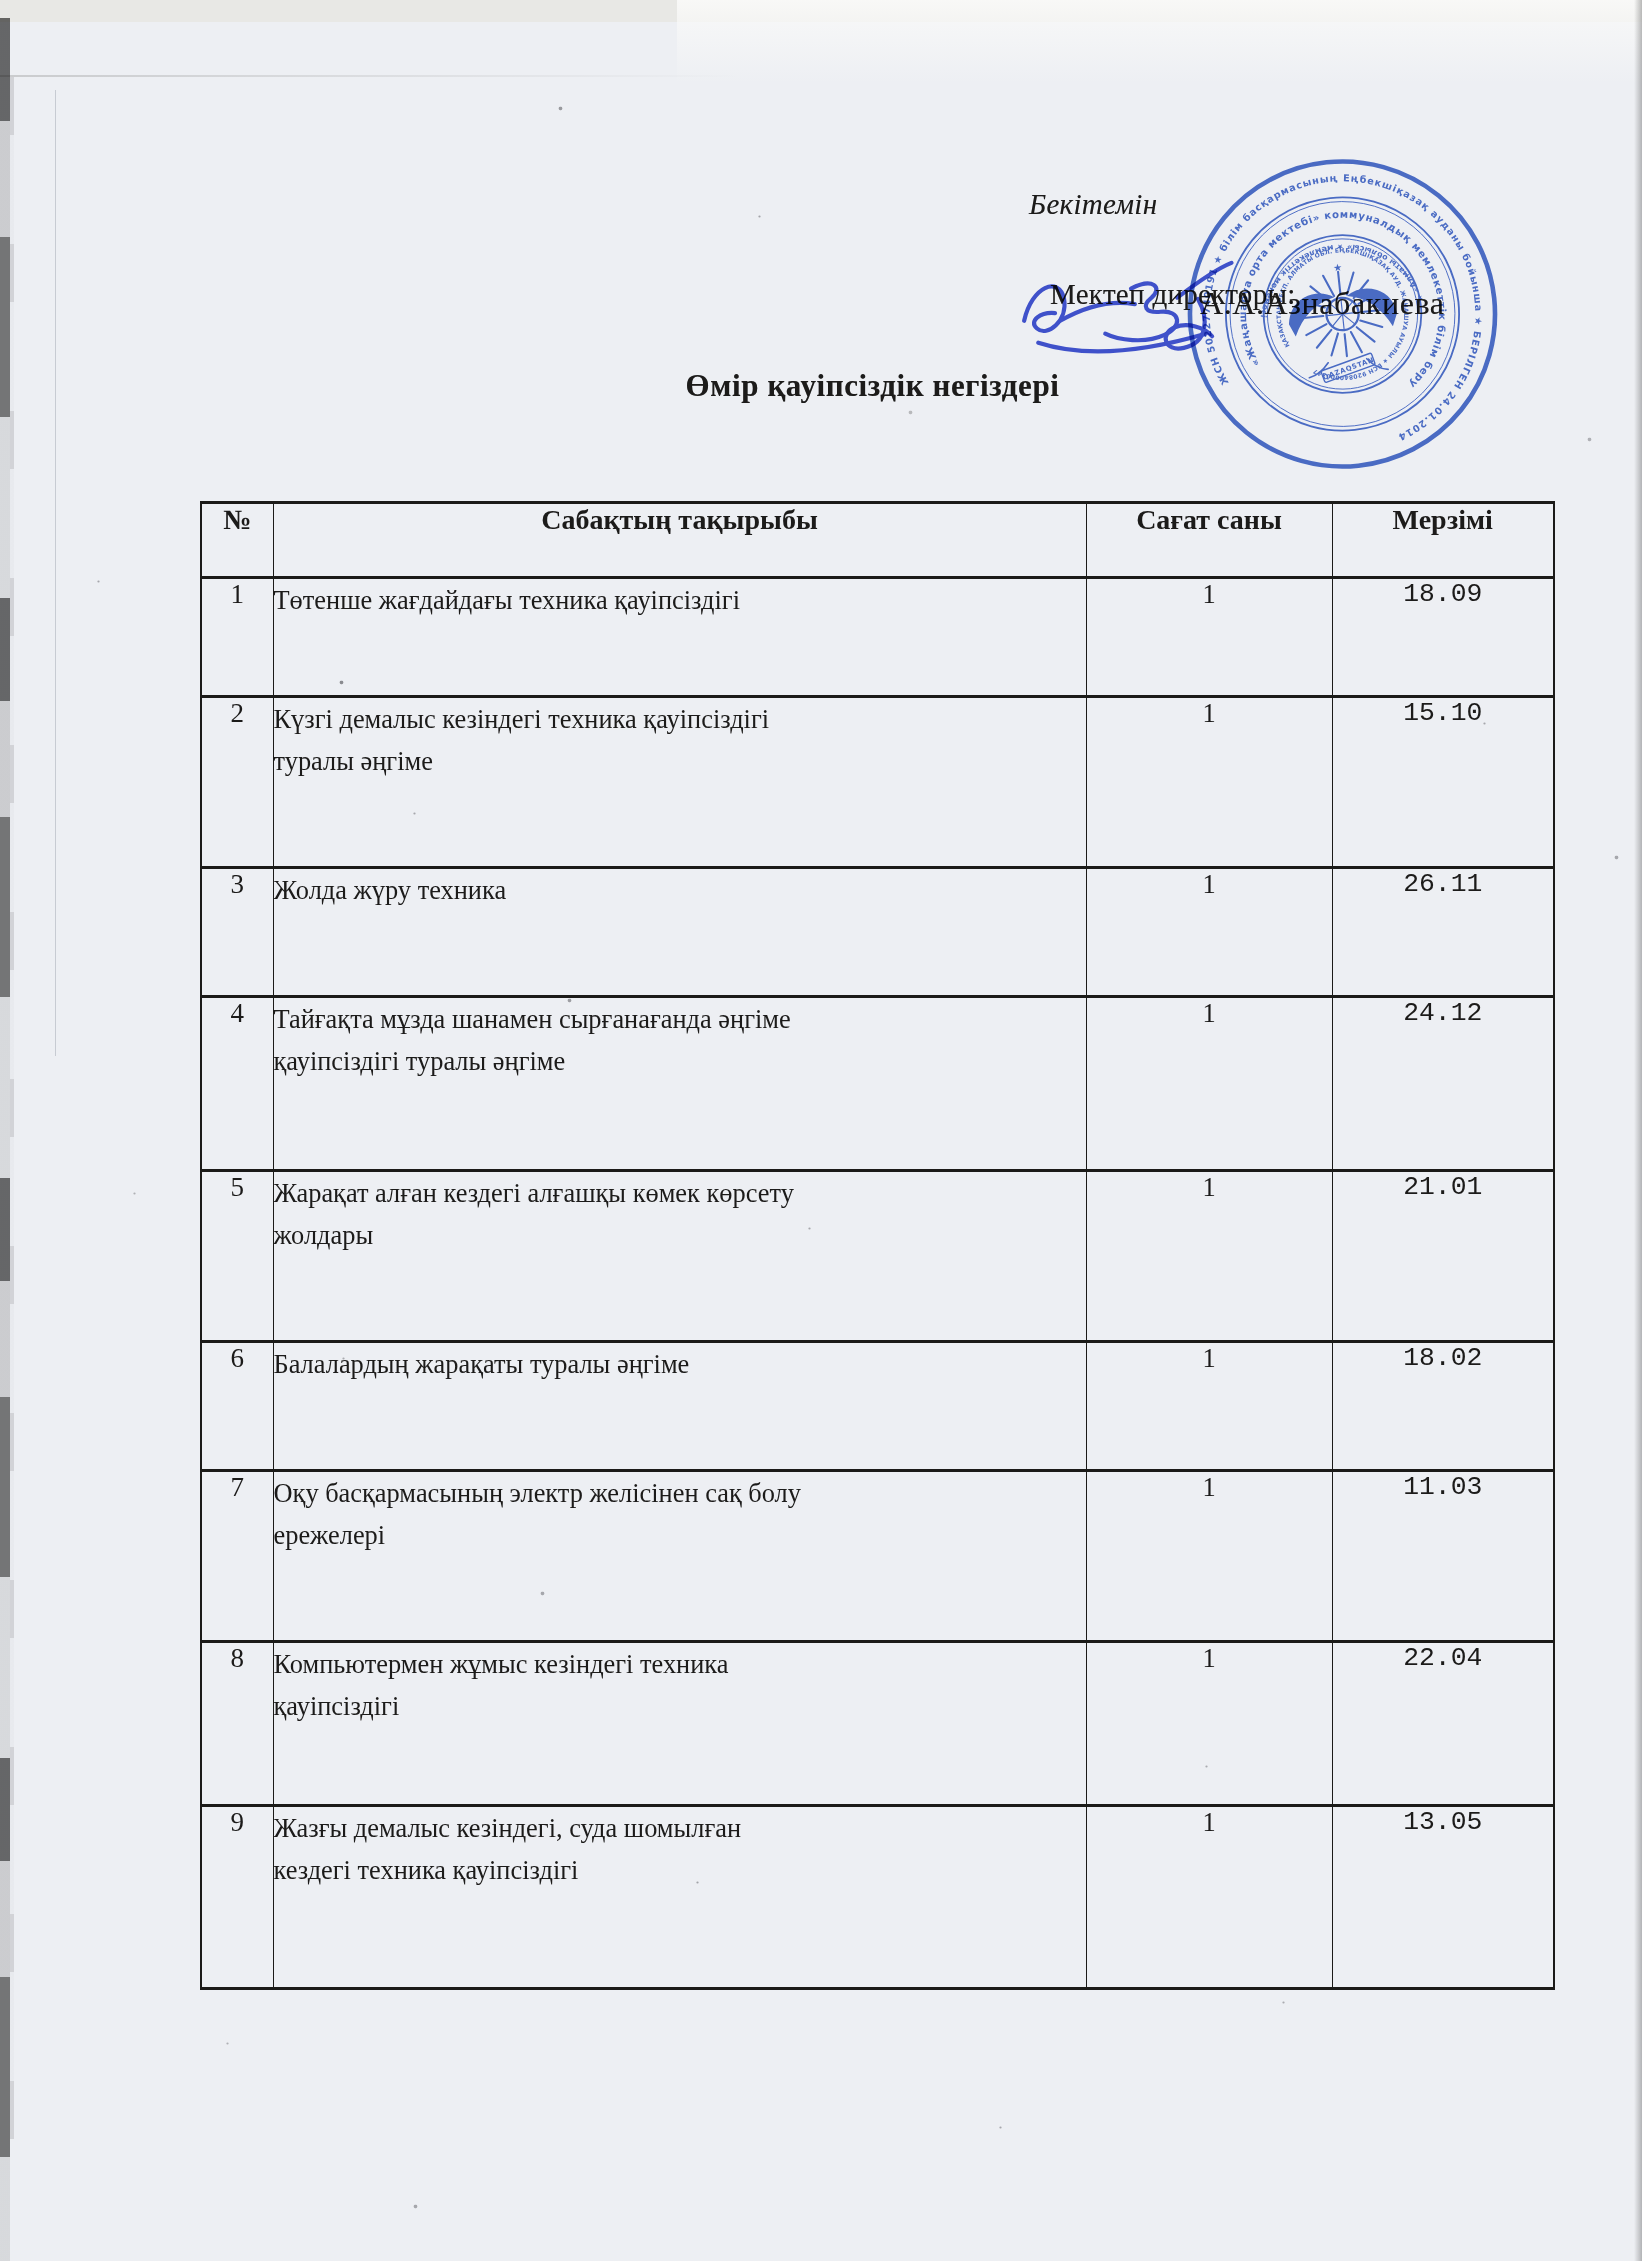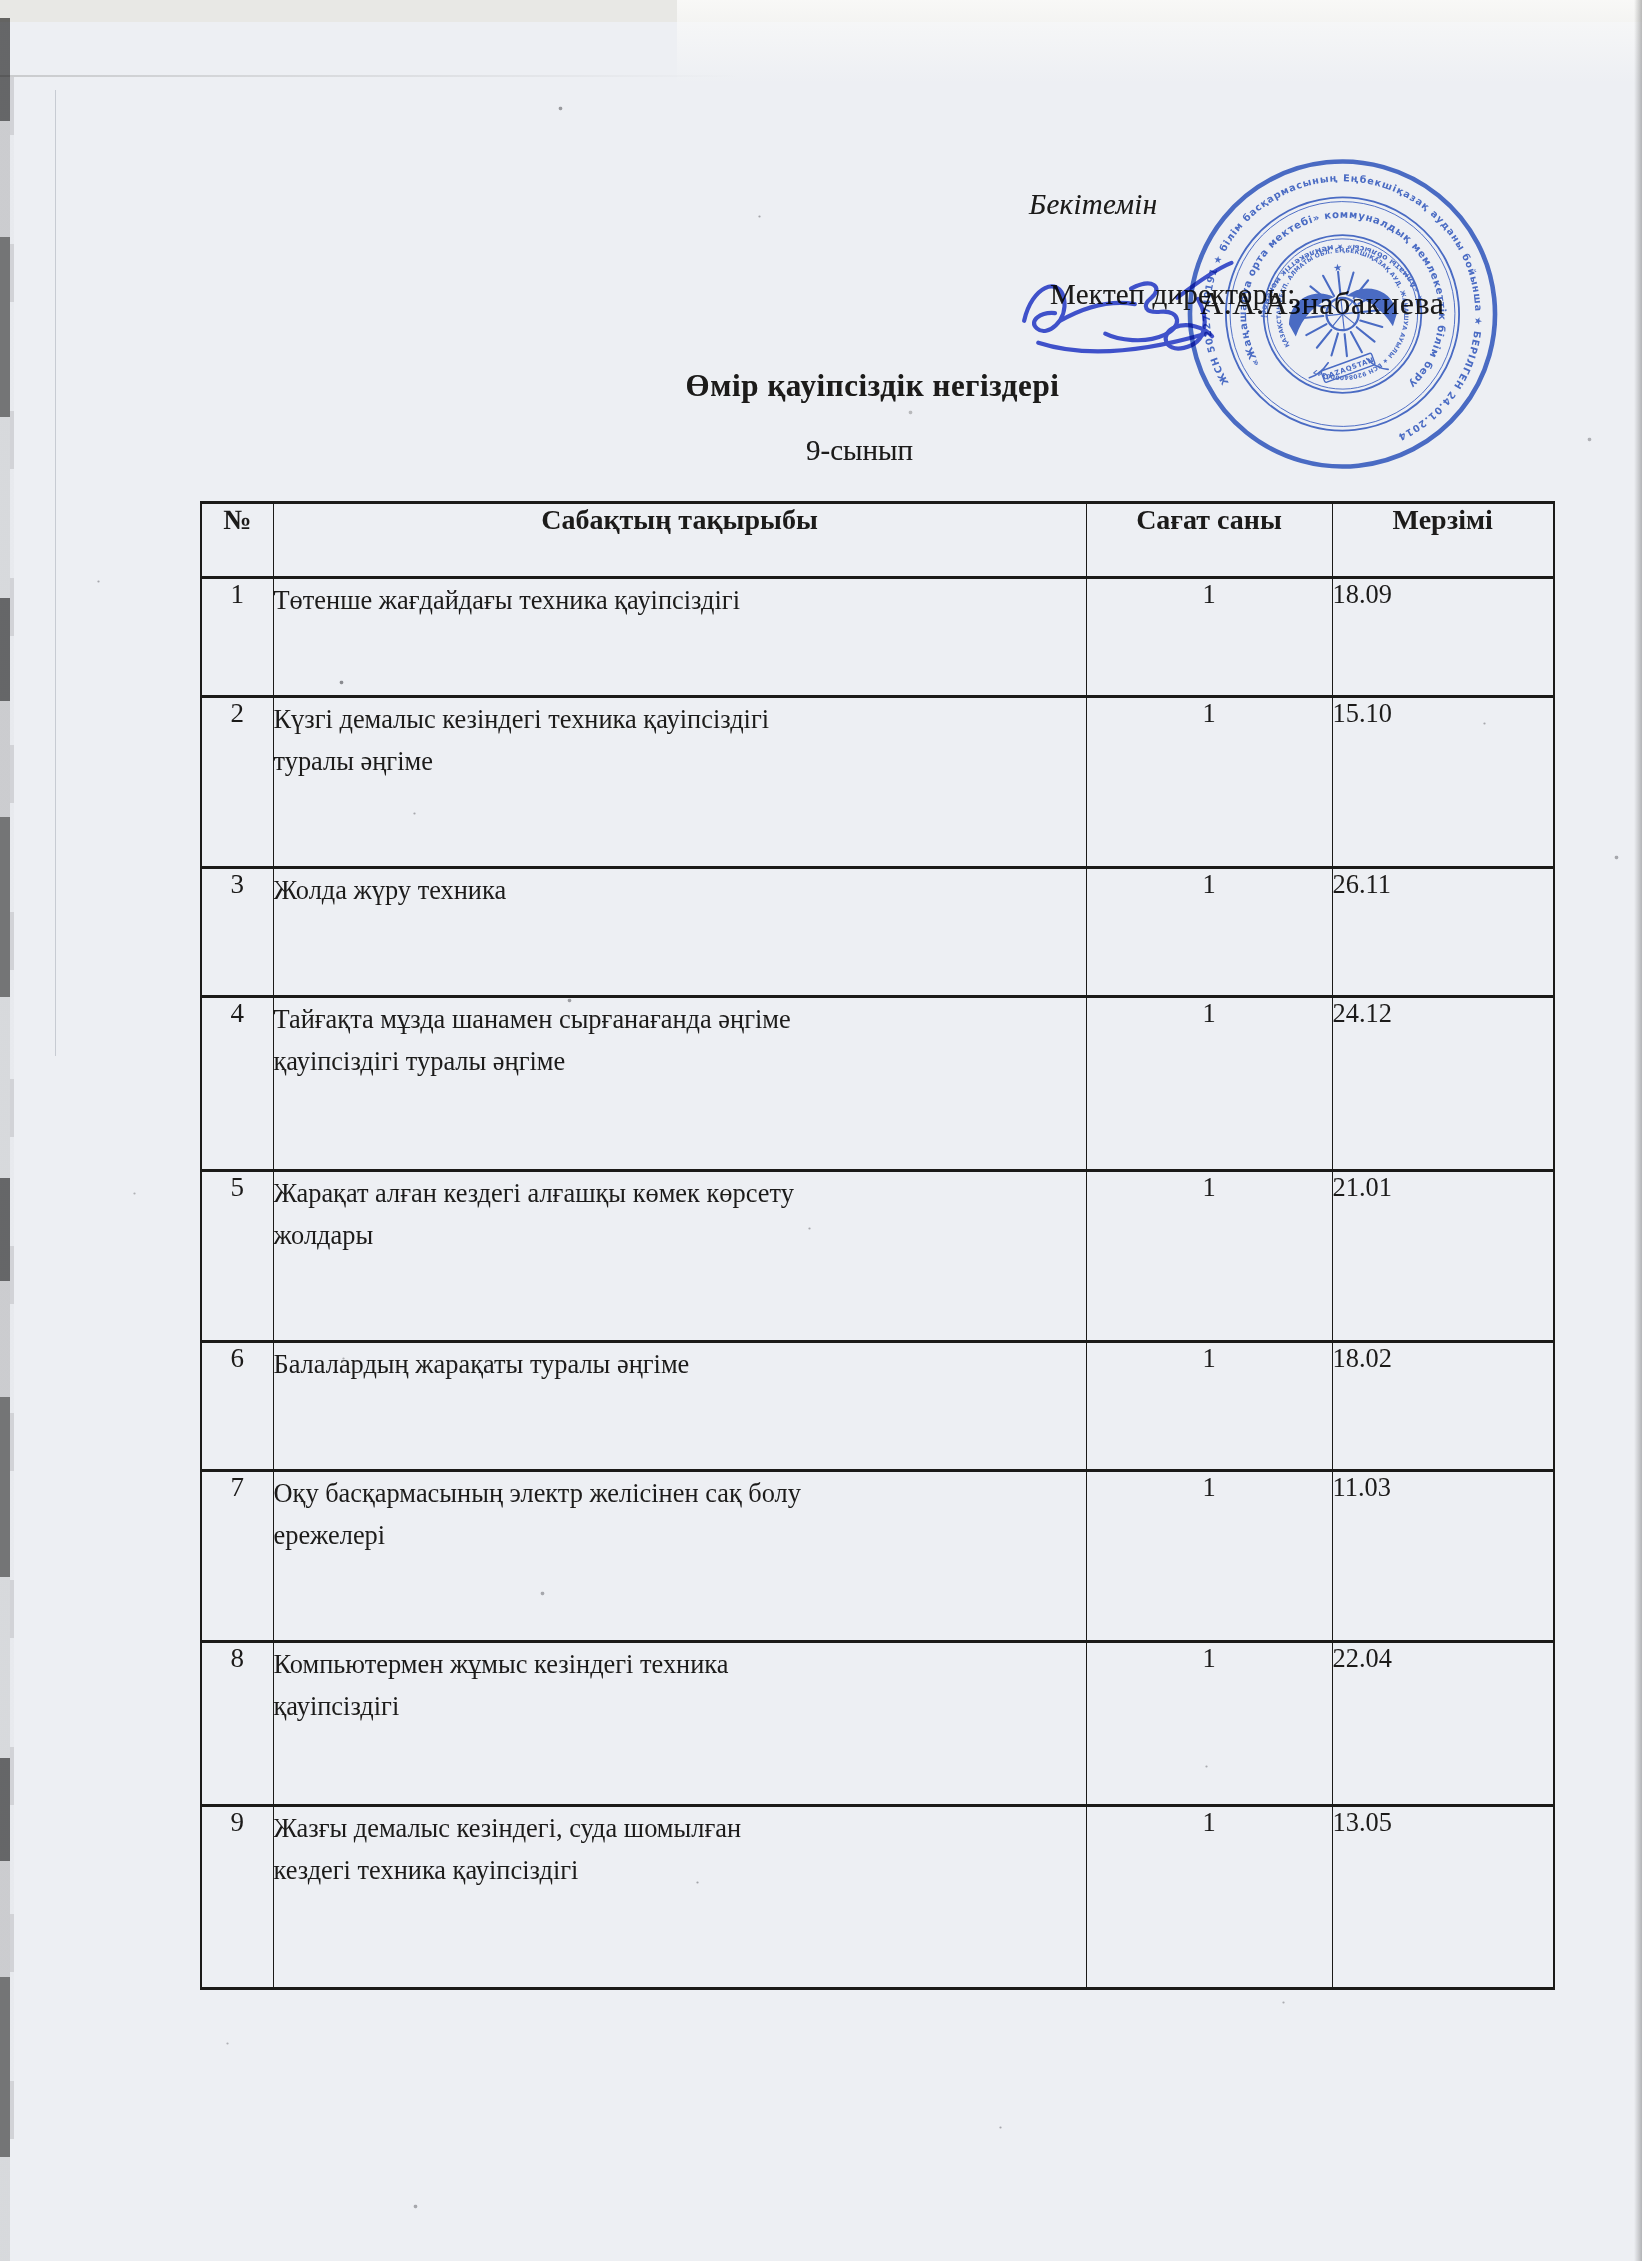--- a/index.html
+++ b/index.html
@@ -43,21 +43,21 @@
   
   table.plan{position:absolute;left:200px;top:501px;border-collapse:collapse;table-layout:fixed;
         width:1353px;font-size:26.4px;}
   table.plan td,table.plan th{border:1.9px solid #1b1a18;border-top-width:3.2px;border-bottom-width:3.2px;
         vertical-align:top;padding:0;overflow:hidden;}
   table.plan{border:2.6px solid #1b1a18;}
   th.h{font-weight:bold;font-size:28px;vertical-align:middle;text-align:center;padding:2.6px 3.9px;}
   td.no{ text-align:center;padding-top:14px;font-size:27px;}
   td.topic{padding:14px 18px 0 14px;line-height:1.6;white-space:pre-line;}
   td.hours{text-align:center;padding-top:14px;}
-  td.date{text-align:left;padding-top:14px;}
+  td.date{text-align:center;padding-top:14px;font-family:Liberation Mono, monospace;}
   
   .signature{position:absolute;left:1015px;top:259px;width:232px;height:103px;mix-blend-mode:multiply;}
   .stamp{position:absolute;left:1184px;top:144px;width:317px;height:340px;opacity:.9;
         mix-blend-mode:multiply;transform:rotate(-6deg);}
   .stamp text{font-family:"DejaVu Sans","Liberation Sans",sans-serif;font-weight:bold;}
 </style>
 </head>
 <body>
 
 <div class="page">
@@ -144,21 +144,20 @@
       <path d="M 302 446 q -20 24 -44 28" stroke-width="3.5"></path>
       <path d="M 386 446 q 20 24 44 28" stroke-width="3.5"></path>
     </g>
     <g transform="rotate(-14 344 462)">
       <rect x="286" y="448" width="116" height="27" rx="4" fill="none" stroke="#3b62c8" stroke-width="3"></rect>
       <text x="344" y="468" font-size="15" letter-spacing="1.5" text-anchor="middle" fill="#3b62c8">QAZAQSTAN</text>
     </g>
   </svg>
 
   <div class="title ink">Өмір қауіпсіздік негіздері</div>
-  <div class="subtitle ink">9-сынып</div>
 
   <table class="plan">
     <colgroup>
         <col style="width:72px">
         <col style="width:813px">
         <col style="width:246px">
         <col style="width:222px">
       </colgroup>
     <tbody>
         <tr style="height:75px">

